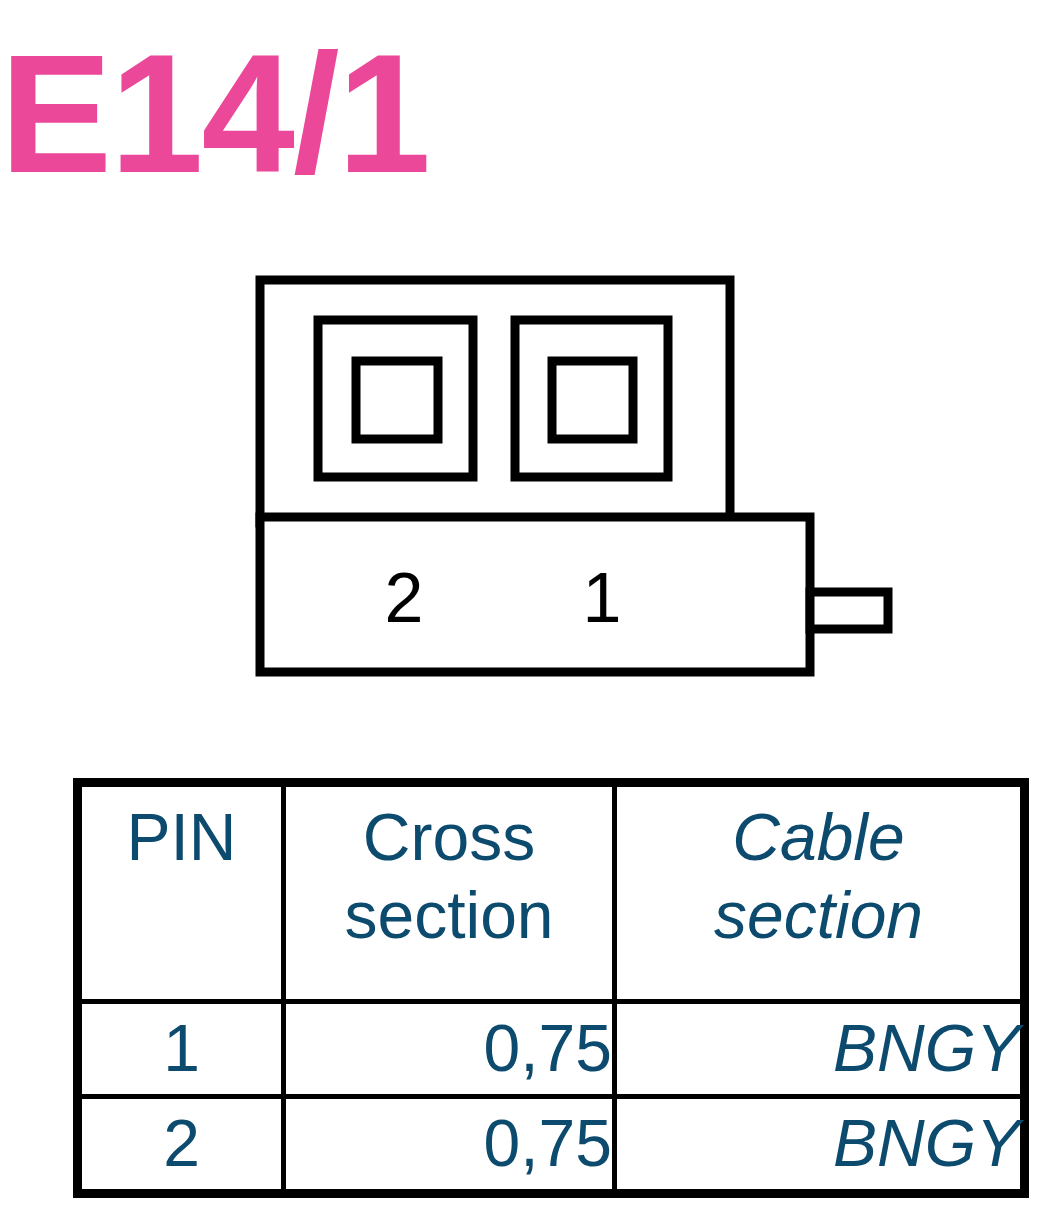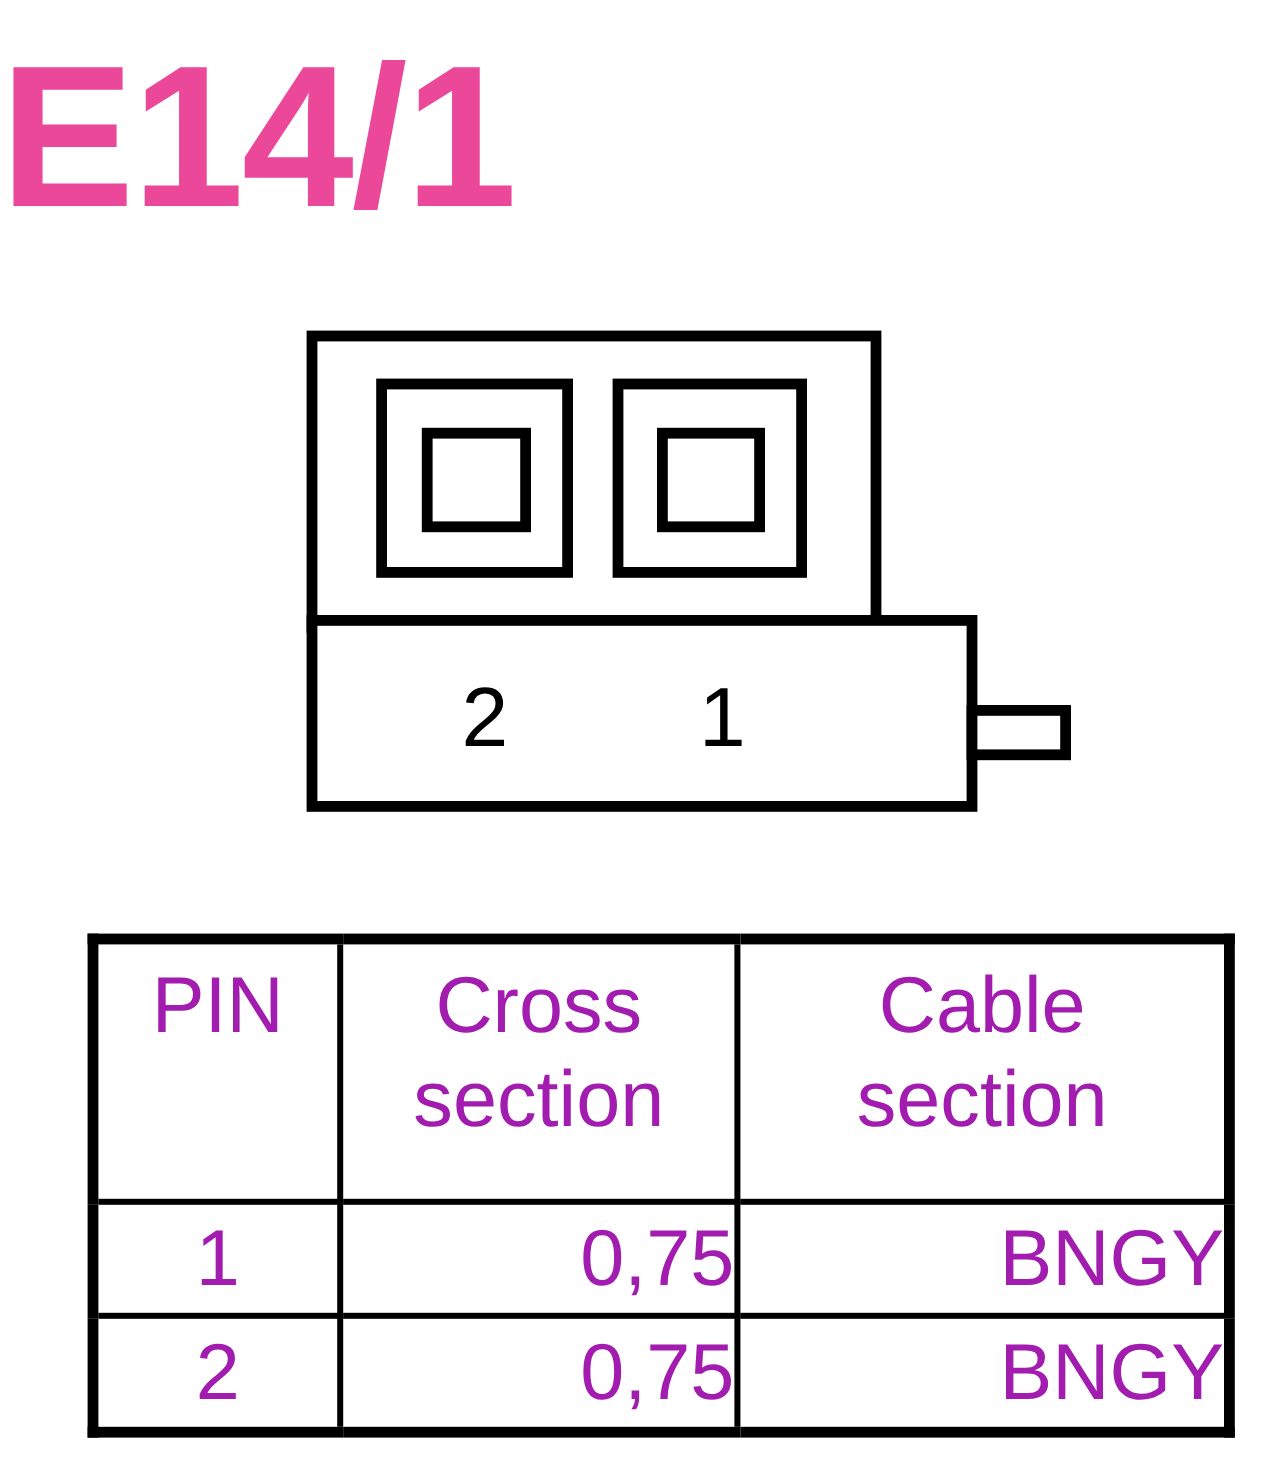--- a/index.html
+++ b/index.html
@@ -48,30 +48,30 @@
     height: 393px;
     border-collapse: collapse;
     table-layout: fixed;
   }
   #pin-table td {
     border: 5px solid #000000;
     padding: 0;
     font-size: 66px;
     line-height: 1.18;
     vertical-align: top;
-    color: #a21caf;
+    color: #0c4a6e;
   }
   #pin-table .outer-l { border-left-width: 9px; }
   #pin-table .outer-r { border-right-width: 9px; }
   #pin-table tr.head-row td { border-top-width: 9px; height: 200px; }
   #pin-table tr.last-row td { border-bottom-width: 9px; }
 
   .col-pin   { width: 199px; }
   .col-cross { width: 326px; }
-  .col-color { width: 403px; }
+  .col-color { width: 403px; font-style: italic; }
 
   .head-cell { text-align: center; padding-top: 12px !important; }
   .body-cell { height: 90px; vertical-align: middle !important; }
   .c-center  { text-align: center; }
   .c-left    { text-align: right; padding-left: 30px !important; }
 </style>
 </head>
 <body>
 
 <div id="page-title">E14/1</div>

